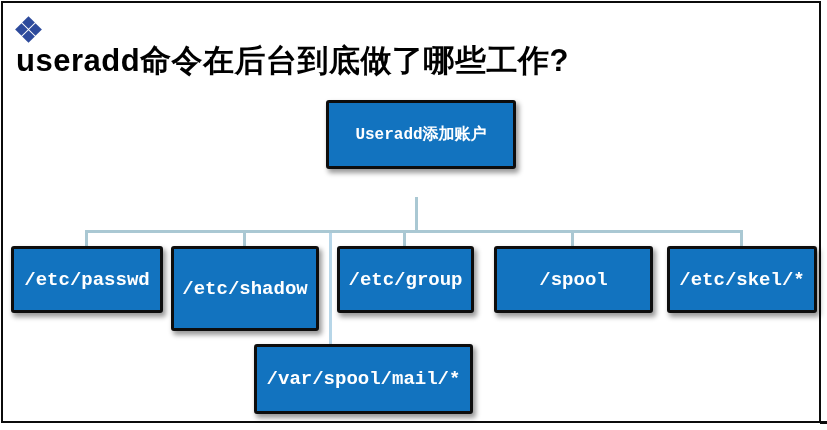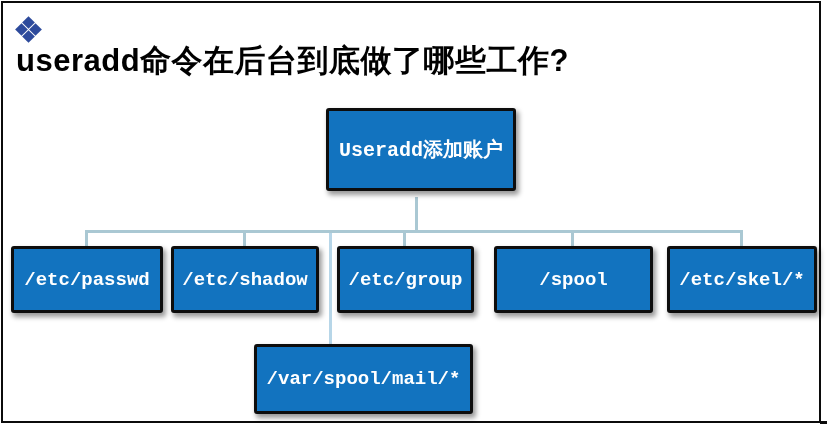--- a/index.html
+++ b/index.html
@@ -63,23 +63,23 @@
     background:var(--node-fill);
     border:3px solid var(--node-border);
     border-radius:3px;
     box-shadow:2.5px 3.5px 5px rgba(0,0,0,0.40);
     color:var(--node-text);
     font-family:"Liberation Mono","DejaVu Sans Mono",monospace;
     font-weight:bold;font-size:19px;
     display:flex;align-items:center;justify-content:center;
     white-space:nowrap;
   }
-  .n-root{left:326px;top:108px;width:190px;height:83px;font-size:20px;}
+  .n-root{left:326px;top:100px;width:190px;height:69px;font-size:16px;}
   .n-passwd{left:11px;top:246px;width:152px;height:67px;}
-  .n-shadow{left:171px;top:246px;width:148px;height:67px;}
+  .n-shadow{left:171px;top:246px;width:148px;height:85px;}
   .n-group{left:337px;top:246px;width:137px;height:67px;}
   .n-home{left:494px;top:246px;width:159px;height:67px;}
   .n-skel{left:667px;top:246px;width:150px;height:67px;}
   .n-mail{left:222px;top:344px;width:219px;height:70px;margin-left:32px;}
 </style>
 </head>
 <body>
 
 <div class="frame"></div>
 <div class="frame-bottom-ext"></div>

